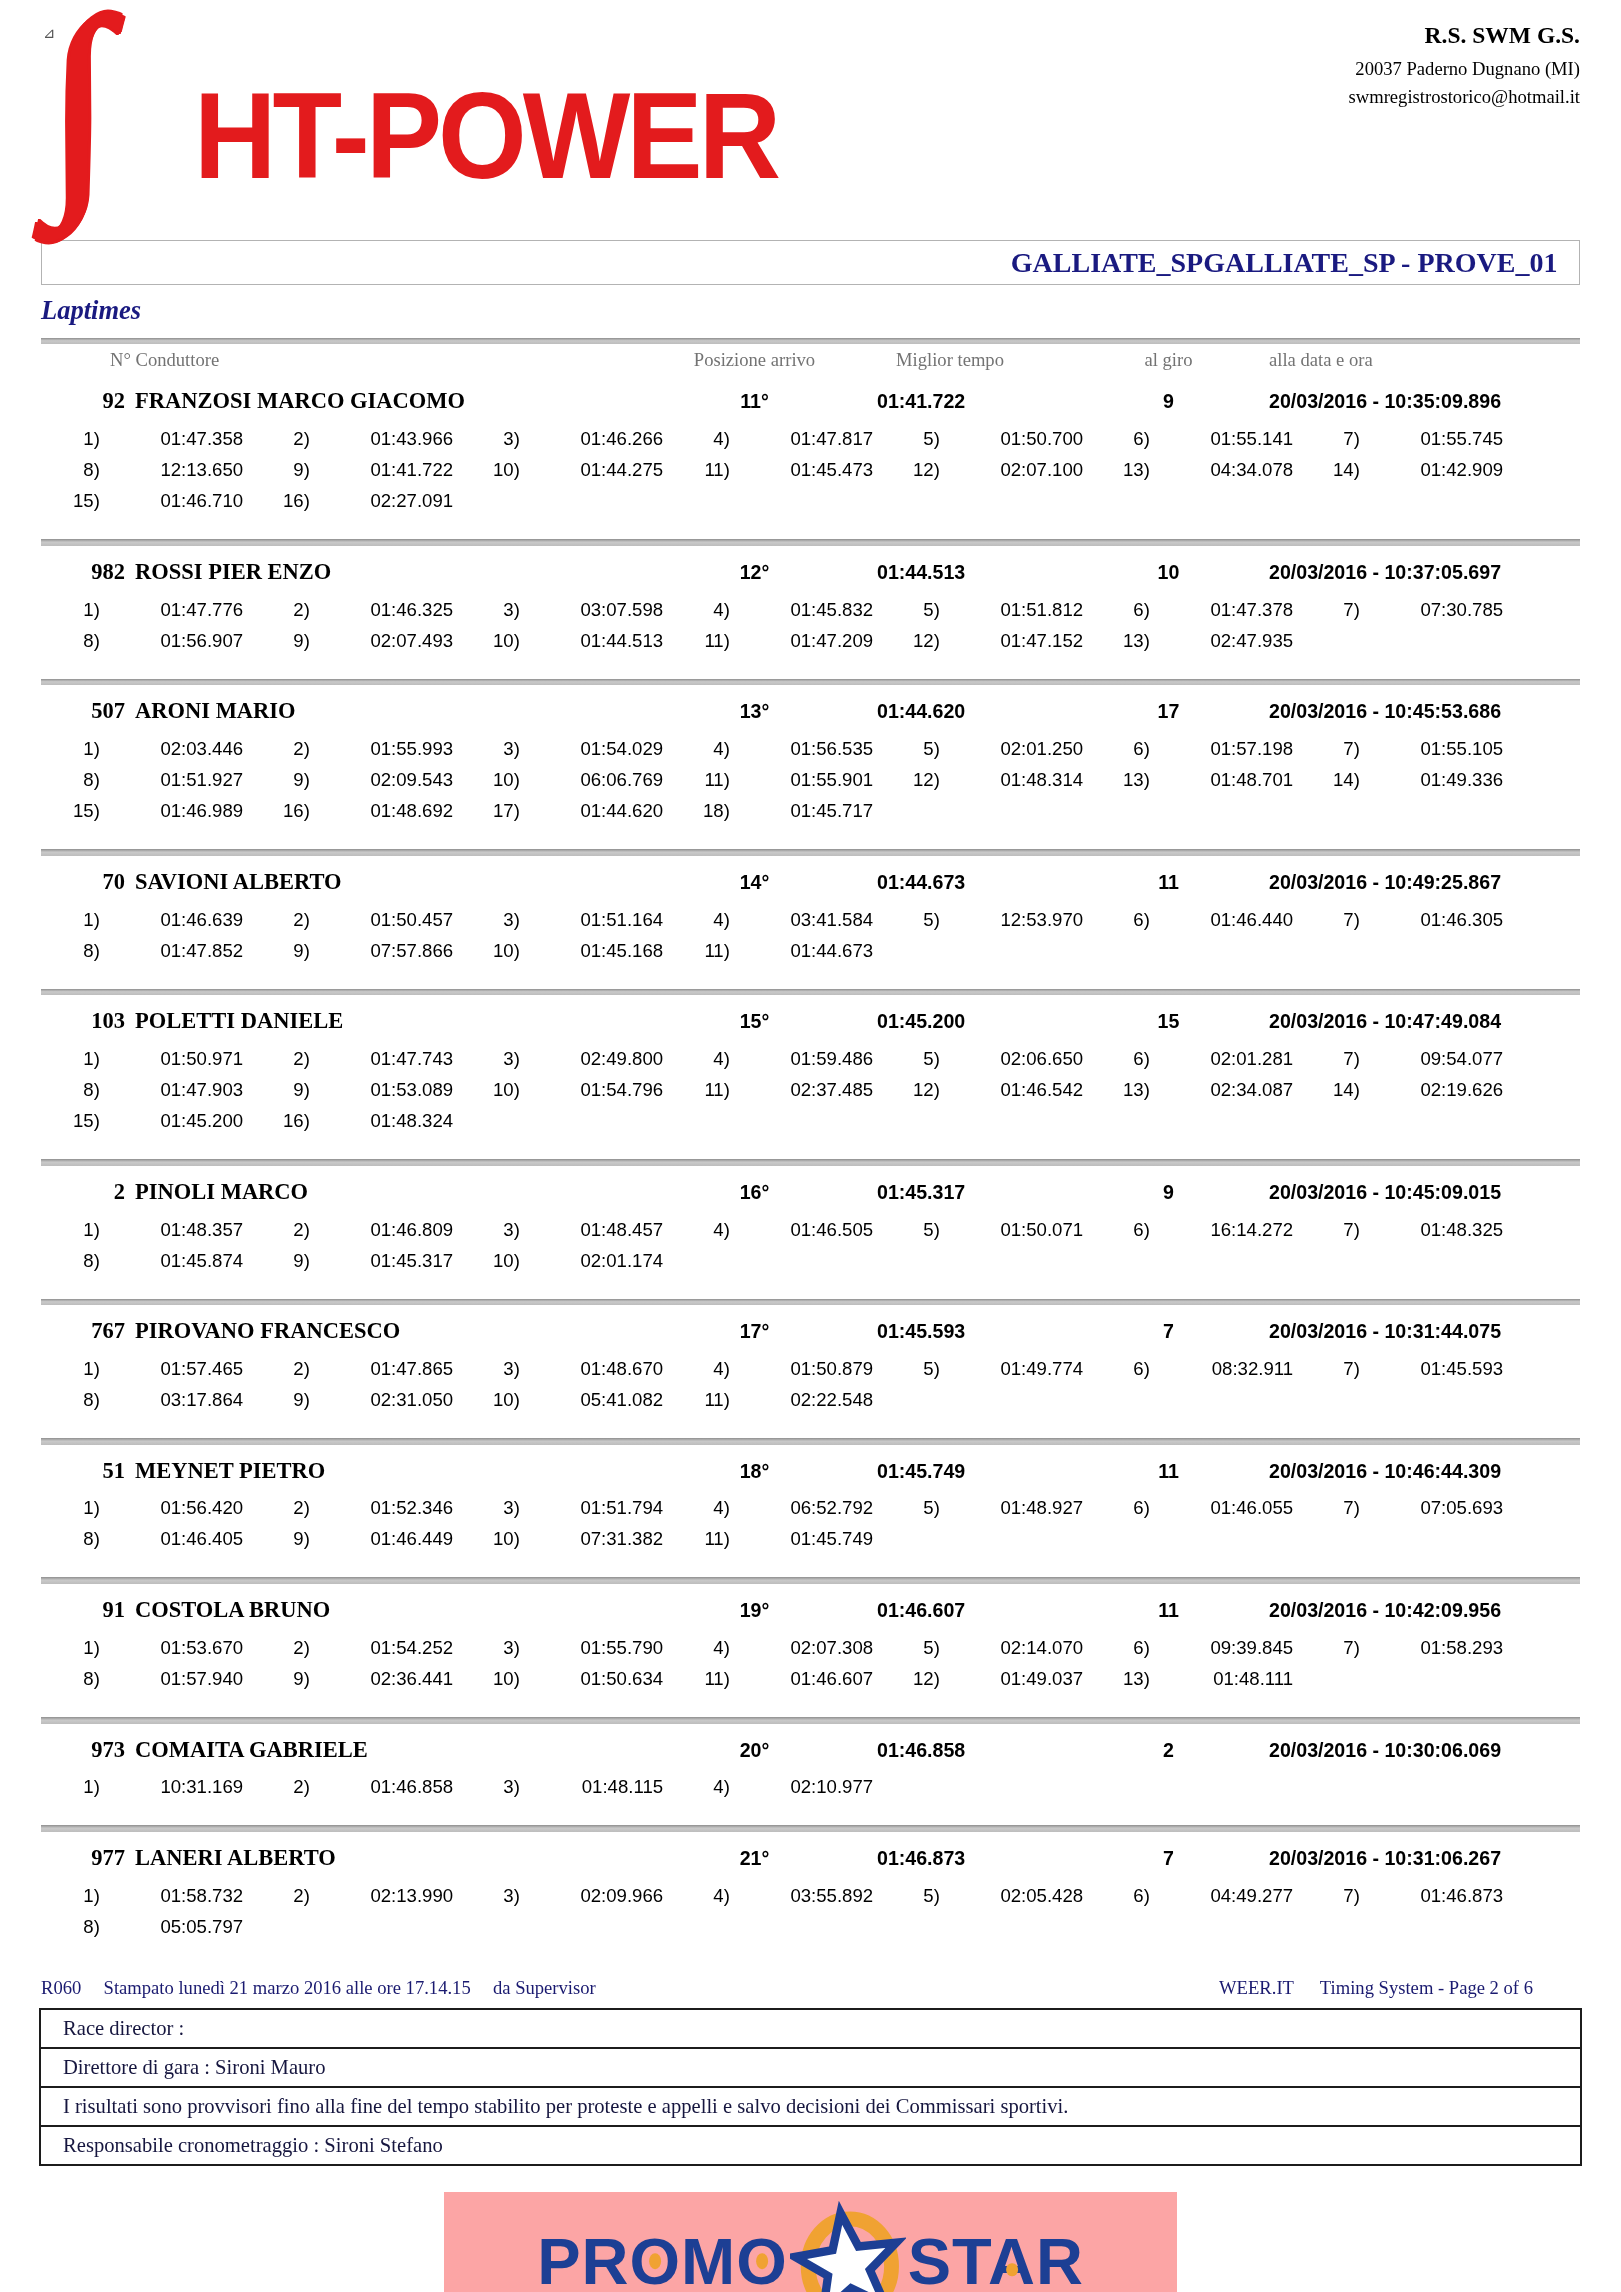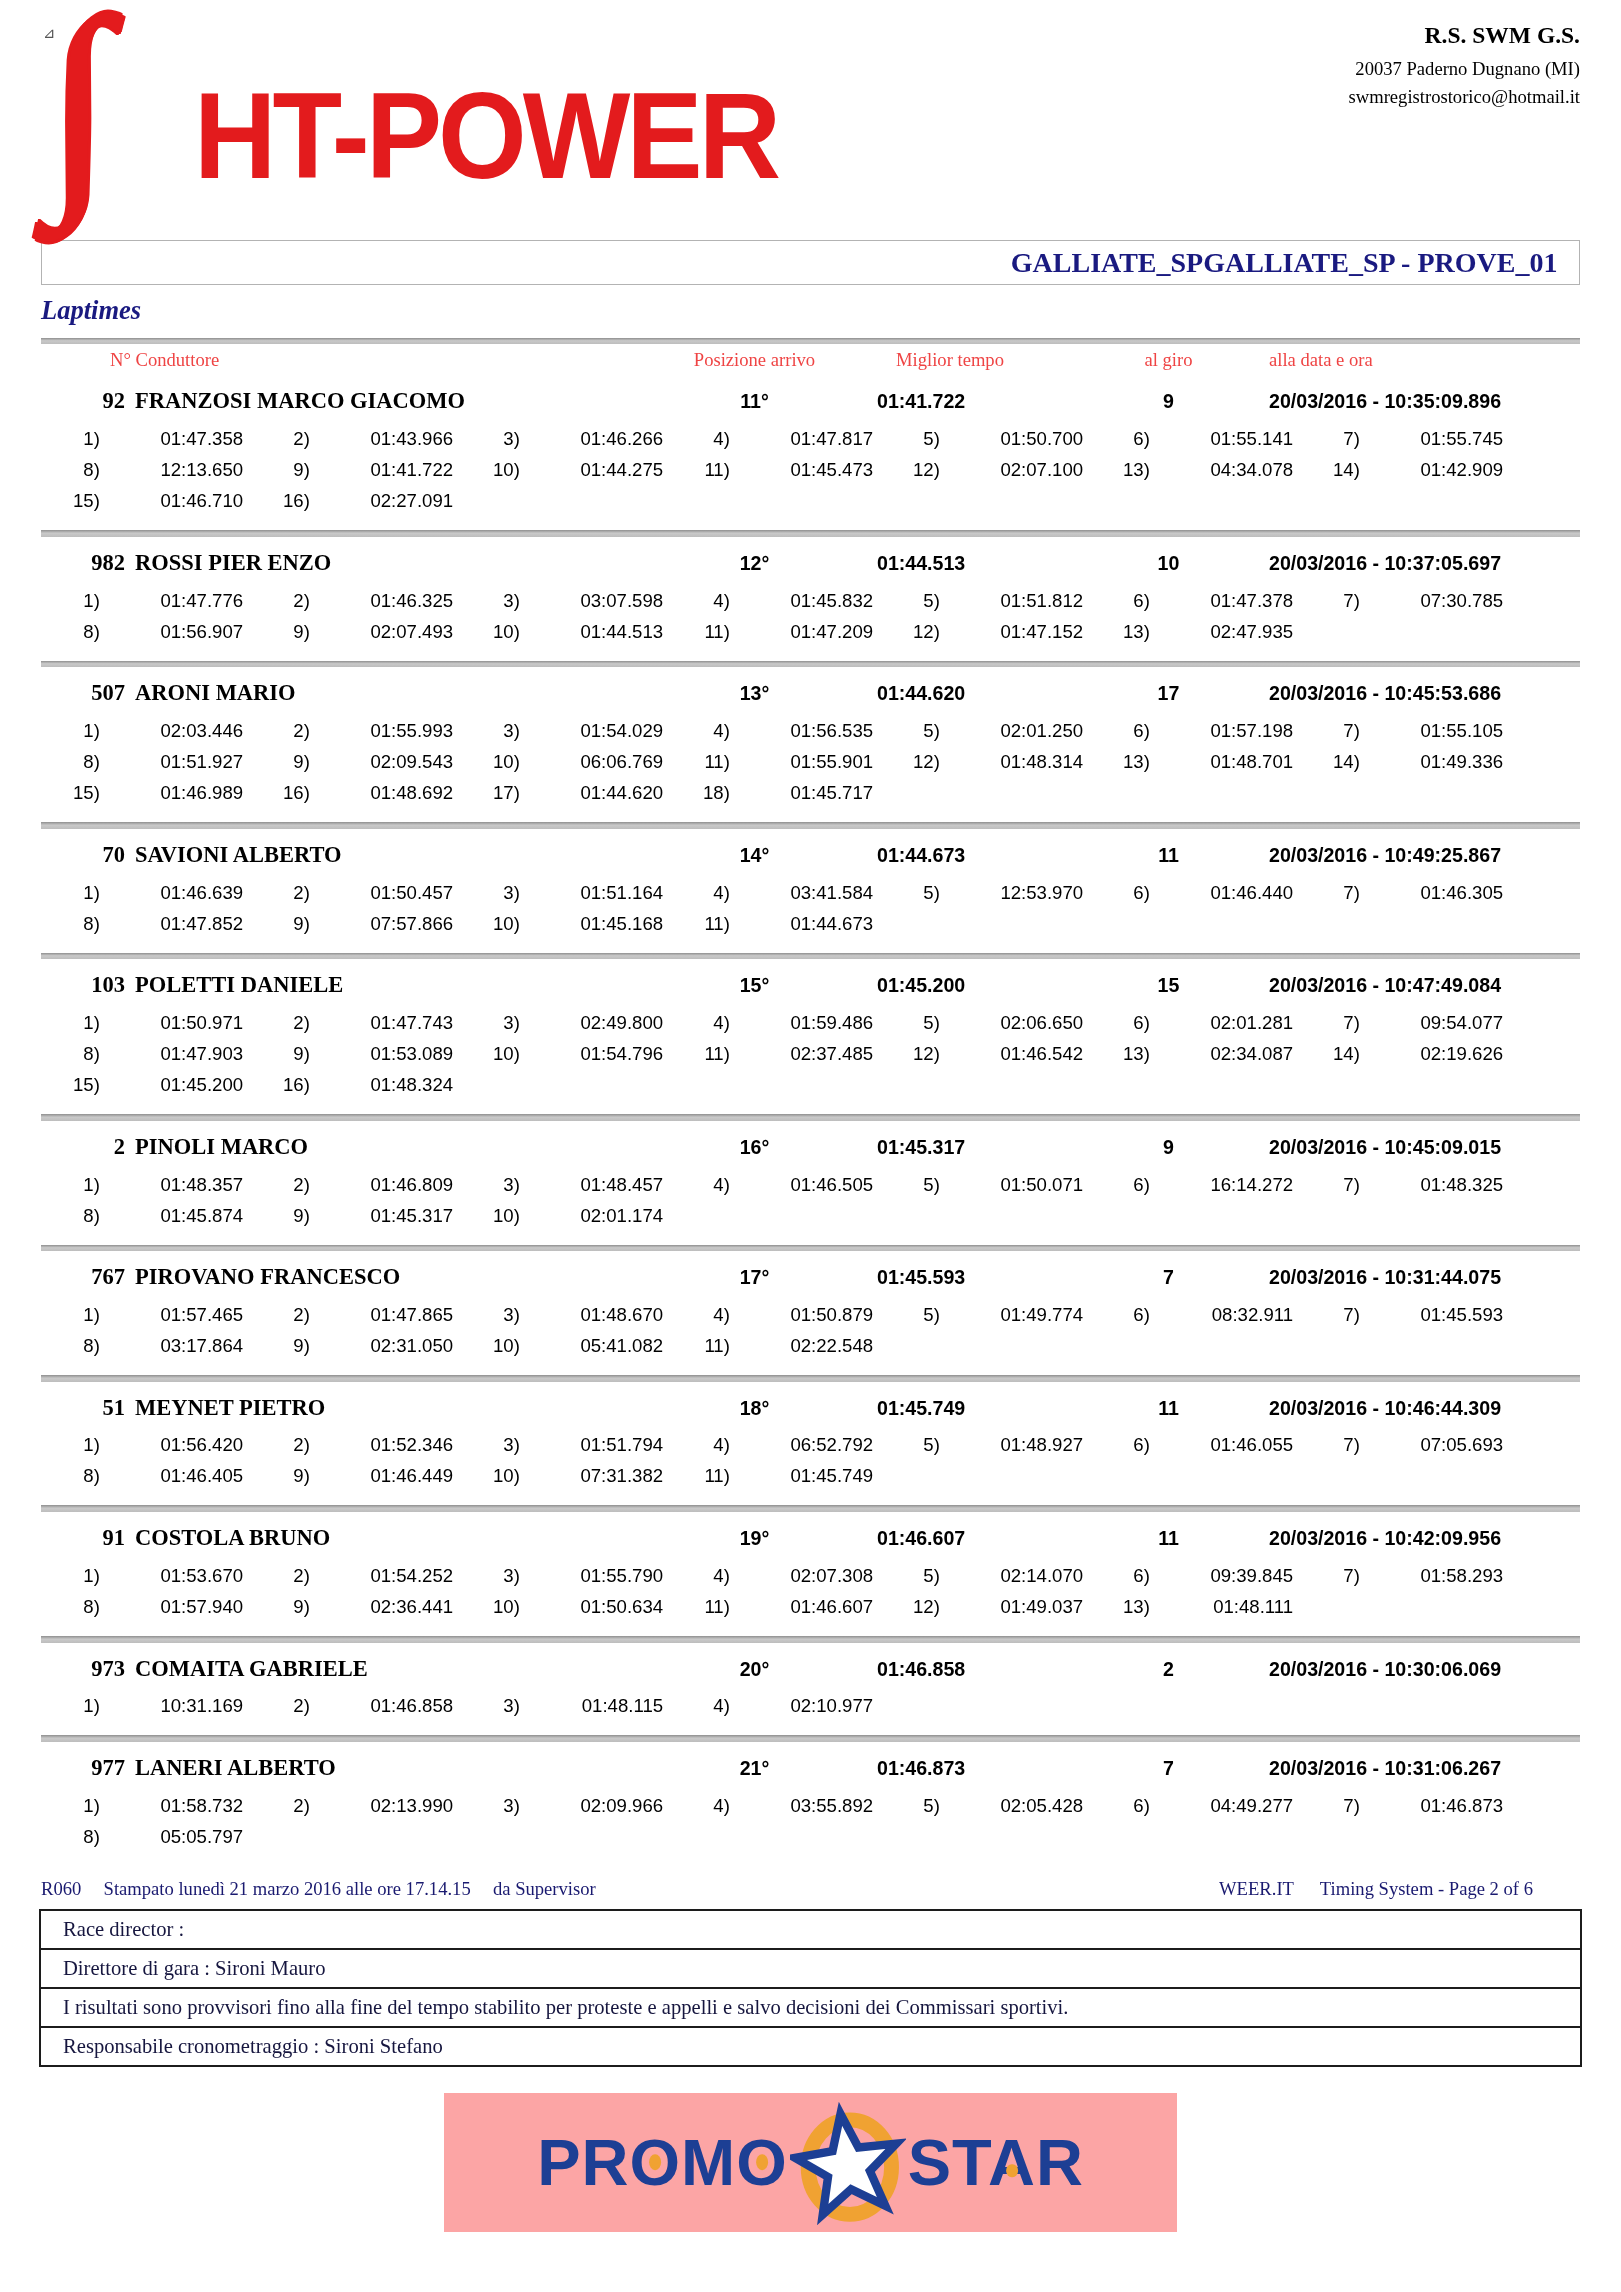--- a/index.html
+++ b/index.html
@@ -16,42 +16,42 @@
   .org-name{font-size:23.5px;font-weight:bold;margin-bottom:9.8px;}
   .org-addr,.org-email{font-size:18.6px;margin-top:5.9px;}
   
   .title-bar{margin:0 41px;height:45px;border:1px solid #b3b3b3;display:flex;justify-content:flex-end;align-items:center;
     padding:0 21.6px 0 13.7px;box-sizing:border-box;}
   .title-bar span{font-size:28px;font-weight:bold;color:#1a1a80;}
   .laptimes{margin:9.8px 0 0 41px;font-size:26.5px;font-weight:bold;font-style:italic;color:#1a1a80;height:35px;}
   
   .content{margin:7.8px 41px 0 41px;width:1539px;}
   .bar{height:6.9px;background:linear-gradient(to bottom,#8f8f8f 0,#c9c9c9 45%,#bdbdbd 100%);}
-  .head-row{position:relative;height:31px;line-height:31px;font-size:18.6px;color:#ef4444;}
+  .head-row{position:relative;height:31px;line-height:31px;font-size:18.6px;color:#737373;}
   .head-row span{position:absolute;}
   .h-cond{left:69px;}
   .h-pos{left:635px;width:157px;text-align:center;}
   .h-best{left:821px;width:176px;text-align:center;}
   .h-giro{left:1066px;width:123px;text-align:center;}
   .h-data{left:1228px;}
   .meta{position:relative;height:28px;margin-top:11.8px;}
   .meta span{position:absolute;line-height:28px;white-space:nowrap;}
   .m-num{left:0;width:84px;text-align:right;font-size:22.5px;font-weight:bold;}
   .m-name{left:94px;font-size:22.5px;font-weight:bold;}
   .m-pos{left:635px;width:157px;text-align:center;}
   .m-best{left:836px;}
   .m-giro{left:1066px;width:123px;text-align:center;}
   .m-date{left:1228px;}
   .m-pos,.m-best,.m-giro,.m-date{font-family:"Liberation Sans",sans-serif;font-weight:bold;font-size:19.6px;}
   .laps{margin-top:7.8px;}
   .lap-row{display:grid;grid-template-columns:repeat(7,55px 155px);padding-left:3.9px;height:31px;line-height:31px;
     font-family:"Liberation Sans",sans-serif;font-size:18.6px;}
   .lap-idx{text-align:right;}
   .lap-time{text-align:right;padding-right:11.8px;}
-  .driver-block{padding-bottom:14px;}
+  .driver-block{padding-bottom:23px;}
   
   .print-footer{margin:9.8px 41px 0 41px;padding-right:47px;display:flex;justify-content:space-between;
     font-size:18.6px;color:#1a1a70;height:25.5px;line-height:25.5px;}
   .pf-left span{margin-right:17.6px;}
   .pf-right span{margin-left:21.6px;}
   .officials{margin:7.8px 39px 0 39px;border:2px solid #1c1c1c;}
   .off-row{border-top:2px solid #1c1c1c;height:37px;line-height:37px;padding-left:22px;font-size:20.6px;color:#16163f;}
   .off-row:first-child{border-top:none;}
   
   .promostar{margin:25.5px auto 0 auto;width:733px;height:139px;background:#fca5a5;

